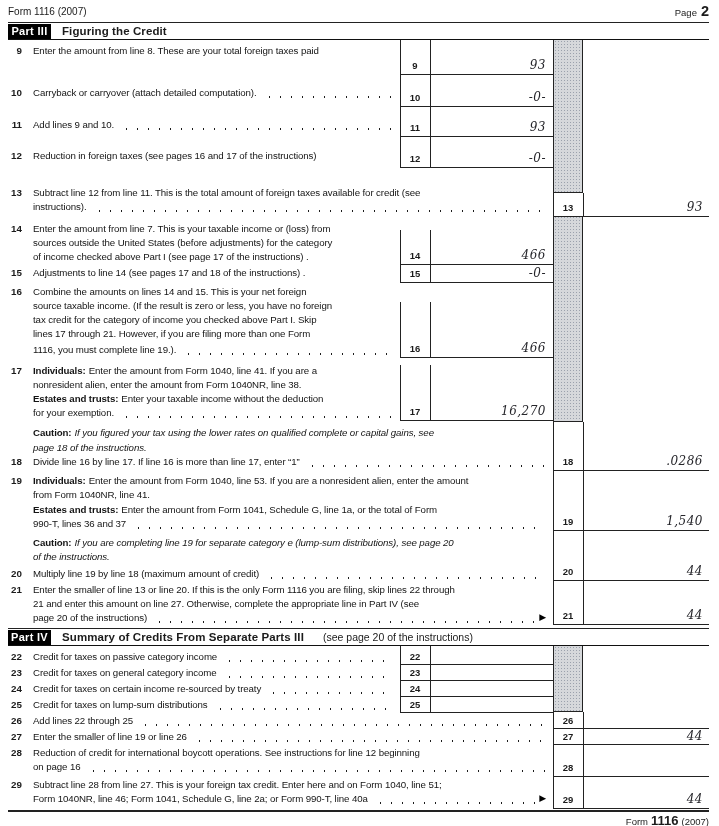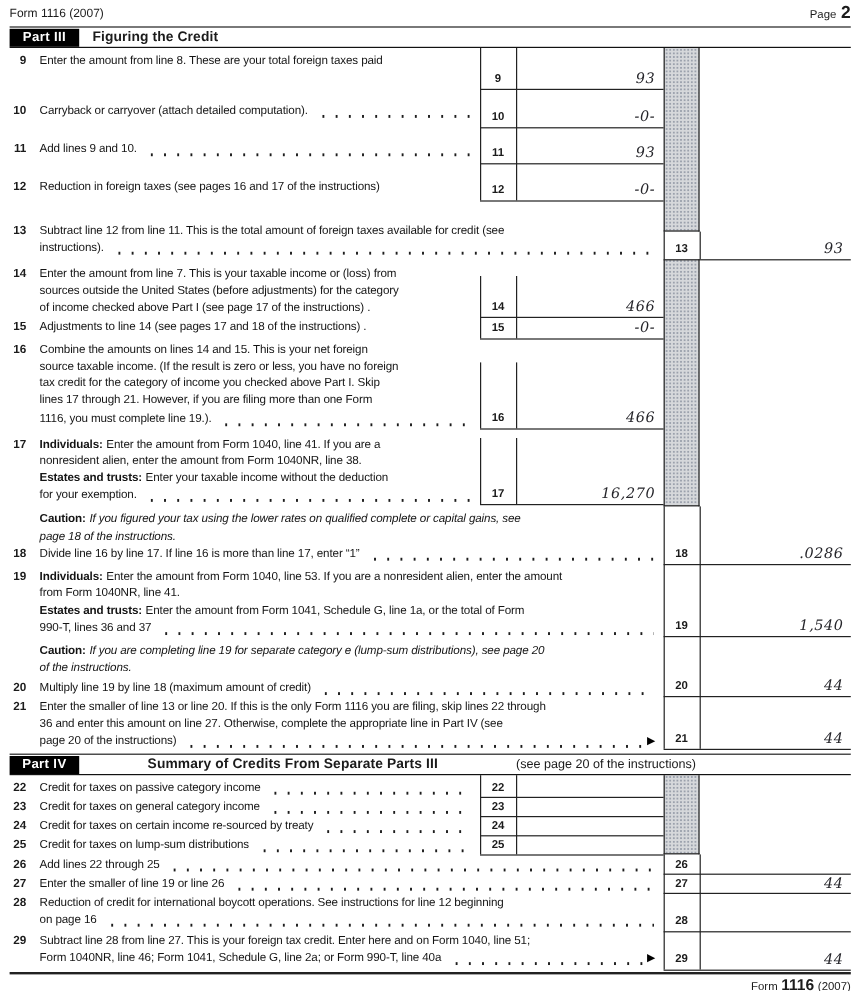--- a/index.html
+++ b/index.html
@@ -27,21 +27,21 @@
          background-color:#d6d8db;
          background-image:radial-gradient(circle,#9ba1ac 0.8px,transparent 1px);
          background-size:3px 3px;
          border-left:1px solid #222;border-right:1px solid #222;
          border-bottom:1px solid #222;}
   
   .partbar{position:absolute;left:8px;width:701px;height:18px;box-sizing:border-box;
            border-top:1px solid #222;border-bottom:1.5px solid #111;
            display:flex;align-items:center;}
   .ptag{background:#000;color:#fff;font-weight:bold;font-size:11px;
-        width:58px;height:15px;line-height:15px;text-align:center;
+        width:43px;height:15px;line-height:15px;text-align:center;
         letter-spacing:0.3px;}
   .ptitle{font-weight:bold;font-size:11.5px;margin-left:11px;letter-spacing:0.1px;}
   .pnote{font-size:10.5px;margin-left:19px;}
   
   .dots{flex:1 1 auto;min-width:4px;margin-left:7px;margin-right:3px;height:13px;
         background-image:radial-gradient(circle,#1d1d1d 0.9px,transparent 1.05px);
         background-size:11px 4px;background-repeat:repeat-x;
         background-position:0 bottom;}
   .arrow{font-size:9px;line-height:13px;margin-right:2px;color:#000;}
   .hdr-small{font-size:10px;}
@@ -260,31 +260,31 @@
       <span class="dots"></span>
     </div>
   <div class="boxno" style="left:553px;top:565px;">20</div>
   <div class="val" style="left:584px;top:564px;width:119px;">44</div>
 
   <div class="lineno" style="top:583px;">21</div>
   <div class="tl" style="left:33px;top:583px;width:515px;">
       <span>Enter the smaller of line 13 or line 20. If this is the only Form 1116 you are filing, skip lines 22 through</span>
     </div>
   <div class="tl" style="left:33px;top:597px;width:515px;">
-      <span>36 and enter this amount on line 27. Otherwise, complete the appropriate line in Part IV (see</span>
+      <span>21 and enter this amount on line 27. Otherwise, complete the appropriate line in Part IV (see</span>
     </div>
   <div class="tl" style="left:33px;top:611px;width:515px;">
       <span>page 20 of the instructions)</span>
       <span class="dots"></span>
       <span class="arrow">▶</span>
     </div>
   <div class="boxno" style="left:553px;top:609px;">21</div>
   <div class="val" style="left:584px;top:608px;width:119px;">44</div>
 
-  <div class="partbar" style="top:628px;gap:46px;">
+  <div class="partbar" style="top:628px;">
     <span class="ptag">Part IV</span>
     <span class="ptitle">Summary of Credits From Separate Parts III</span>
     <span class="pnote">(see page 20 of the instructions)</span>
   </div>
 
   <div class="lineno" style="top:650px;">22</div>
   <div class="tl" style="left:33px;top:650px;width:362px;">
       <span>Credit for taxes on passive category income</span>
       <span class="dots"></span>
     </div>

